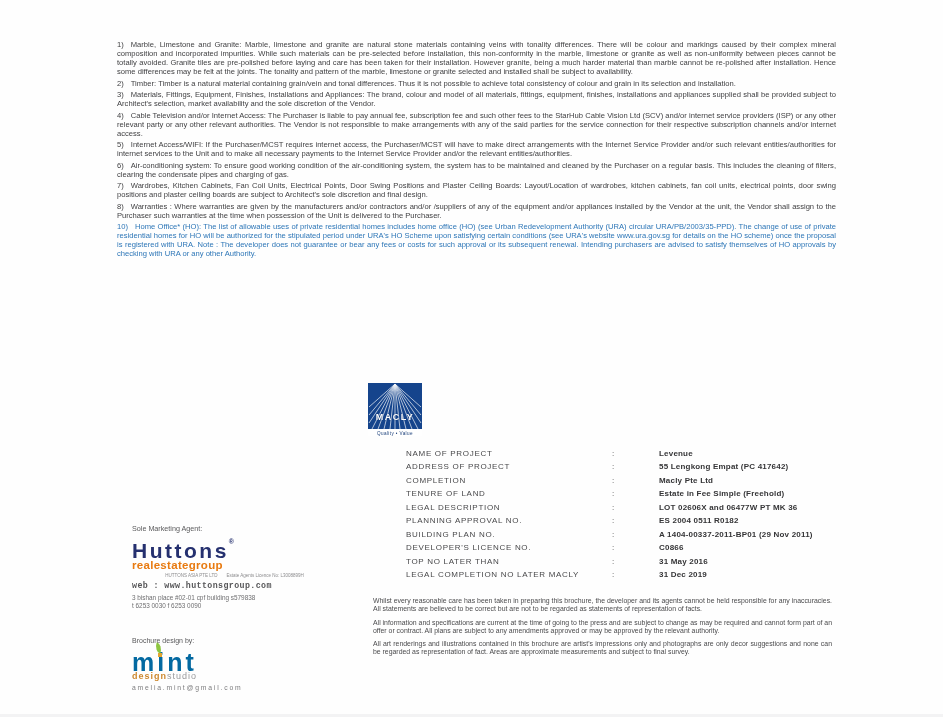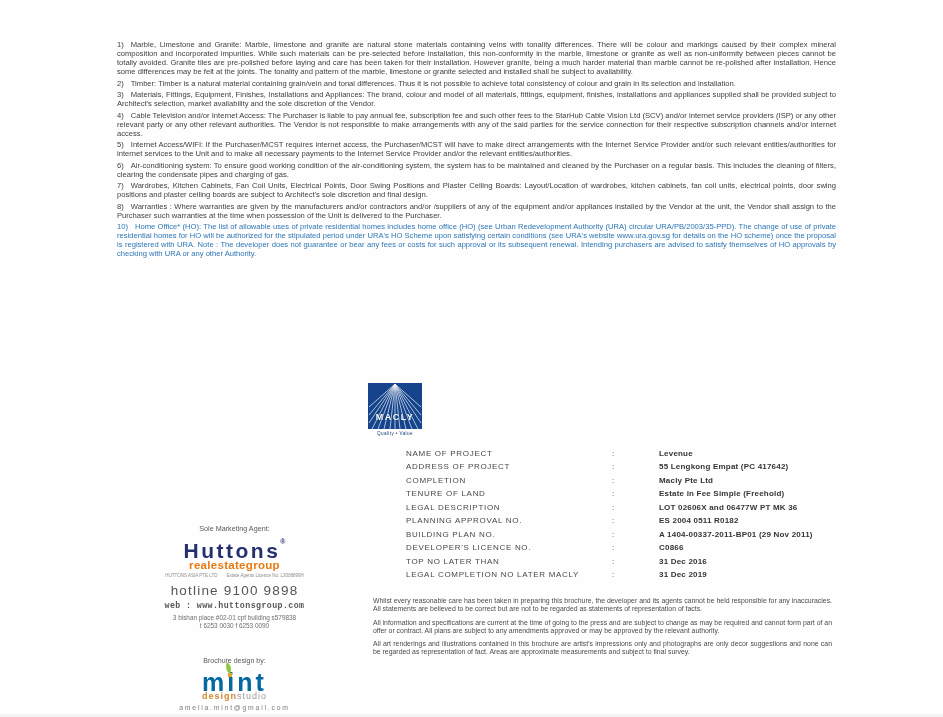--- a/index.html
+++ b/index.html
@@ -24,21 +24,21 @@
   .details{position:absolute;left:373px;top:449px;width:460px;font-size:8px;margin-left:33px;}
   .detail-row{display:flex;height:13.45px;align-items:flex-start;}
   .d-label{width:206px;color:#48484a;letter-spacing:.7px;}
   .d-colon{width:47px;color:#48484a;}
   .d-value{font-weight:bold;color:#353537;letter-spacing:.2px;}
   
   .disclaimer{position:absolute;left:373px;top:597px;width:459px;font-size:6.9px;
               line-height:8.3px;text-align:justify;color:#4a4a4c;}
   .disclaimer p{margin:0 0 5px 0;}
   
-  .agent-col{position:absolute;left:132px;top:524px;width:205px;text-align:center;}
+  .agent-col{position:absolute;left:132px;top:524px;width:205px;text-align:left;}
   .sole{font-size:7.2px;color:#58585a;margin-bottom:7px;}
   .huttons-word{font-size:21px;font-weight:bold;color:#25306f;letter-spacing:2.5px;
                 line-height:1;display:inline-block;position:relative;}
   .huttons-reg{font-size:7px;vertical-align:top;position:relative;top:-2px;letter-spacing:0;}
   .huttons-sub{font-size:11.5px;font-weight:bold;color:#e87a10;letter-spacing:.3px;
                margin-top:-2px;line-height:1;}
   .licence{display:flex;justify-content:center;gap:9px;font-size:4.5px;color:#8c8c8e;
            margin-top:2px;line-height:1;}
   .hotline{font-size:13.5px;color:#565658;letter-spacing:1.2px;margin-top:6px;line-height:1;}
   .web{font-size:8.3px;font-weight:bold;color:#565658;letter-spacing:.4px;margin-top:4px;line-height:1;font-family:Liberation Mono, monospace;}
@@ -136,21 +136,21 @@
         <span class="d-value">A 1404-00337-2011-BP01 (29 Nov 2011)</span>
       </div>
     <div class="detail-row">
         <span class="d-label">DEVELOPER'S LICENCE NO.</span>
         <span class="d-colon">:</span>
         <span class="d-value">C0866</span>
       </div>
     <div class="detail-row">
         <span class="d-label">TOP NO LATER THAN</span>
         <span class="d-colon">:</span>
-        <span class="d-value">31 Dec 2016</span>
+        <span class="d-value">31 May 2016</span>
       </div>
     <div class="detail-row">
         <span class="d-label">LEGAL COMPLETION NO LATER MACLY</span>
         <span class="d-colon">:</span>
         <span class="d-value">31 Dec 2019</span>
       </div>
   </div>
 
   <div class="disclaimer">
     <p>Whilst every reasonable care has been taken in preparing this brochure, the developer and its agents cannot be held responsible for any inaccuracies. All statements are believed to be correct but are not to be regarded as statements of representation of facts.</p>
@@ -161,21 +161,20 @@
   <div class="agent-col">
     <div class="sole">Sole Marketing Agent:</div>
     <div>
       <span class="huttons-word"><span>Huttons</span><span class="huttons-reg">®</span></span>
       <div class="huttons-sub">realestategroup</div>
       <div class="licence">
         <span>HUTTONS ASIA PTE LTD</span>
         <span>Estate Agents Licence No: L3008899H</span>
       </div>
     </div>
-    <div class="hotline">hotline 9100 9898</div>
     <div class="web">web : www.huttonsgroup.com</div>
     <div class="addr">3 bishan place #02-01 cpf building s579838</div>
     <div class="phones">t 6253 0030   f 6253 0090</div>
 
     <div class="brochure-by">Brochure design by:</div>
     <div>
       <span class="mint-word">
         <span>mint</span>
         <span class="mint-leaf"></span>
         <span class="mint-dot"></span>

